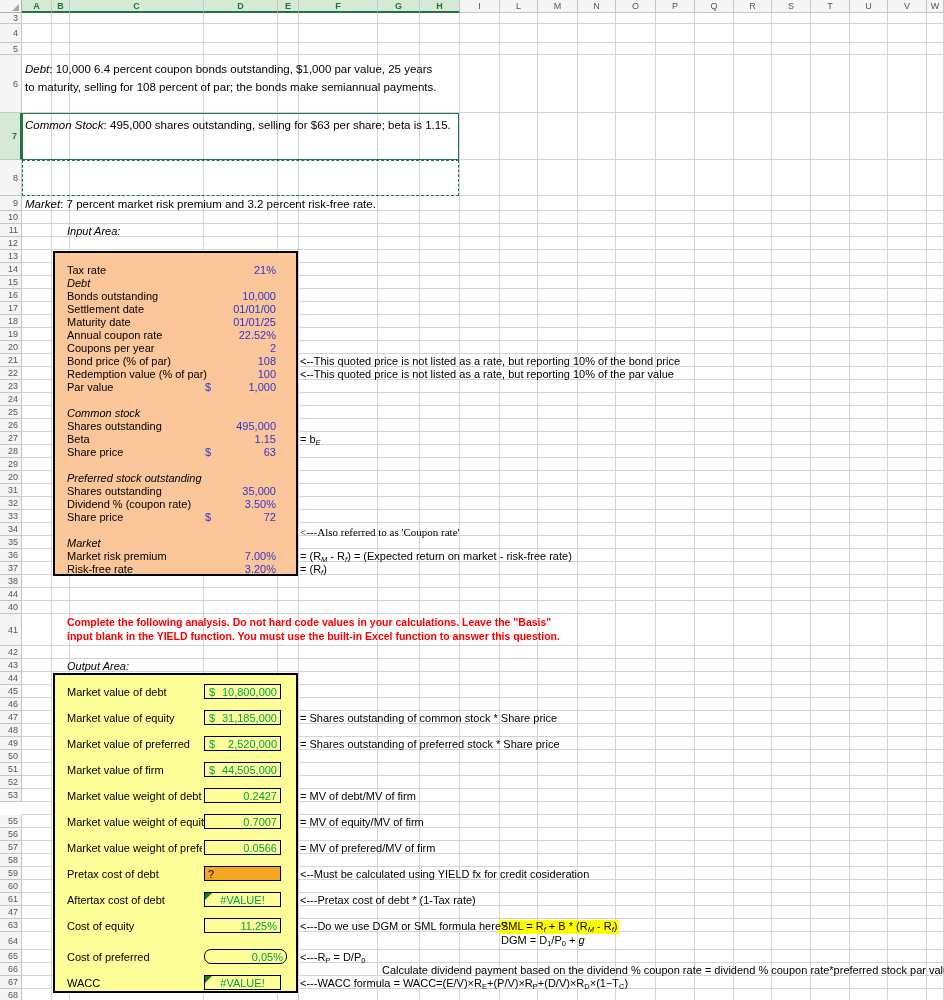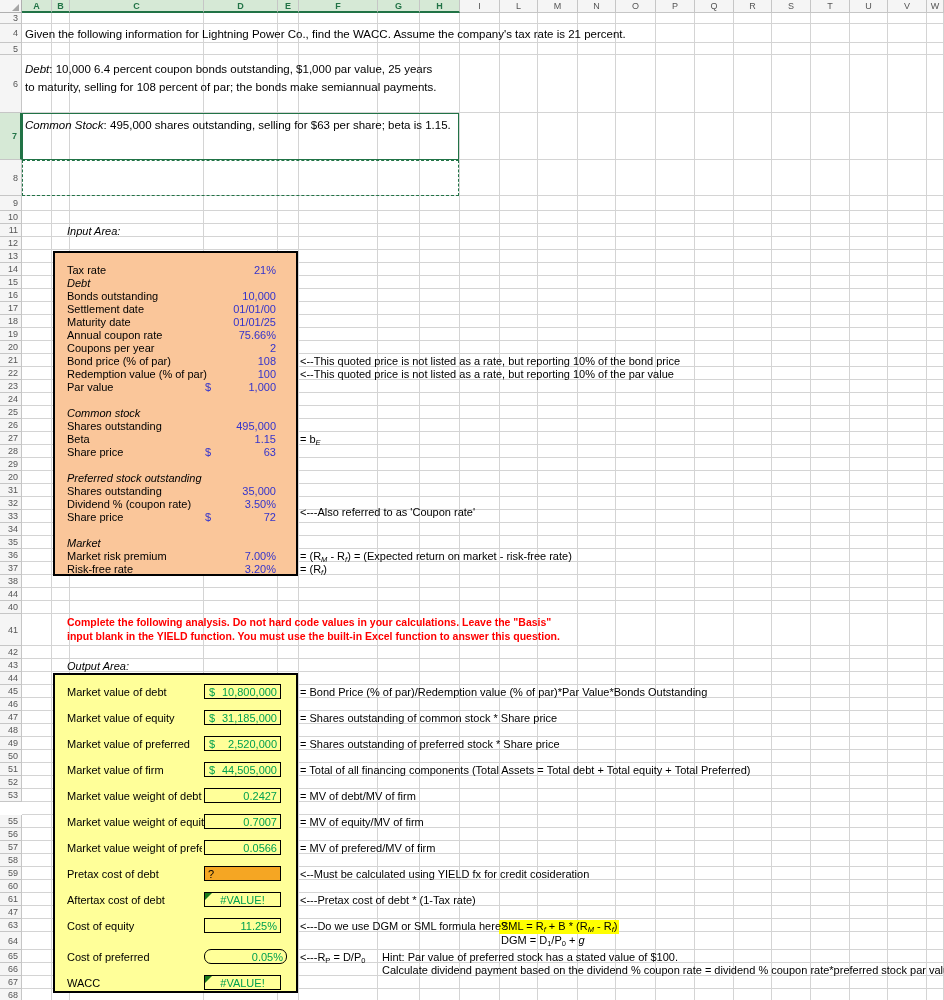--- a/index.html
+++ b/index.html
@@ -1585,38 +1585,38 @@
     <div class="gcell" style="left:578px;top:989px;width:38px;height:13px"></div>
     <div class="gcell" style="left:616px;top:989px;width:40px;height:13px"></div>
     <div class="gcell" style="left:656px;top:989px;width:39px;height:13px"></div>
     <div class="gcell" style="left:695px;top:989px;width:39px;height:13px"></div>
     <div class="gcell" style="left:734px;top:989px;width:38px;height:13px"></div>
     <div class="gcell" style="left:772px;top:989px;width:39px;height:13px"></div>
     <div class="gcell" style="left:811px;top:989px;width:39px;height:13px"></div>
     <div class="gcell" style="left:850px;top:989px;width:38px;height:13px"></div>
     <div class="gcell" style="left:888px;top:989px;width:39px;height:13px"></div>
     <div class="gcell" style="left:927px;top:989px;width:17px;height:13px"></div>
-    <div class="txt big" style="left:25px;top:27px;">Given the following information for Lightning Power Co., find the WACC. Assume the company's tax rate is 21 percent.</div>
     <div class="txt big" style="left:25px;top:60px;white-space:normal;width:420px;line-height:18px;"><i>Debt</i>:  10,000 6.4 percent coupon bonds outstanding, $1,000 par value, 25 years to maturity, selling for 108 percent of par; the bonds make semiannual payments.</div>
     <div class="txt big" style="left:25px;top:116px;white-space:normal;width:430px;line-height:18px;"><i>Common Stock</i>: 495,000 shares outstanding, selling for $63 per share; beta is 1.15.</div>
+    <div class="txt big" style="left:25px;top:197px;"><i>Market</i>: 7 percent market risk premium and 3.2 percent risk-free rate.</div>
     <div class="selbox7" style="left:22px;top:113px;width:437px;height:47px;border:1px solid #217346;"></div>
     <div class="dashbox8" style="left:22px;top:160px;width:437px;height:36px;"></div>
     <div class="txt ital" style="left:67px;top:225px;">Input Area:</div>
     <div class="inputbox" style="left:53px;top:251px;width:245px;height:325px;"></div>
     <div class="txt" style="left:67px;top:264px;z-index:5;">Tax rate</div>
     <div class="txt blue r" style="left:180px;top:264px;width:96px;z-index:5;">21%</div>
     <div class="txt ital" style="left:67px;top:277px;z-index:5;">Debt</div>
     <div class="txt" style="left:67px;top:290px;z-index:5;">Bonds outstanding</div>
     <div class="txt blue r" style="left:180px;top:290px;width:96px;z-index:5;">10,000</div>
     <div class="txt" style="left:67px;top:303px;z-index:5;">Settlement date</div>
     <div class="txt blue r" style="left:180px;top:303px;width:96px;z-index:5;">01/01/00</div>
     <div class="txt" style="left:67px;top:316px;z-index:5;">Maturity date</div>
     <div class="txt blue r" style="left:180px;top:316px;width:96px;z-index:5;">01/01/25</div>
     <div class="txt" style="left:67px;top:329px;z-index:5;">Annual coupon rate</div>
-    <div class="txt blue r" style="left:180px;top:329px;width:96px;z-index:5;">75.66%</div>
+    <div class="txt blue r" style="left:180px;top:329px;width:96px;z-index:5;">22.52%</div>
     <div class="txt" style="left:67px;top:342px;z-index:5;">Coupons per year</div>
     <div class="txt blue r" style="left:180px;top:342px;width:96px;z-index:5;">2</div>
     <div class="txt" style="left:67px;top:355px;z-index:5;">Bond price (% of par)</div>
     <div class="txt blue r" style="left:180px;top:355px;width:96px;z-index:5;">108</div>
     <div class="txt" style="left:300px;top:355px;z-index:5;">&lt;--This quoted price is not listed as a rate, but reporting 10% of the bond price</div>
     <div class="txt" style="left:67px;top:368px;z-index:5;">Redemption value (% of par)</div>
     <div class="txt blue r" style="left:180px;top:368px;width:96px;z-index:5;">100</div>
     <div class="txt" style="left:300px;top:368px;z-index:5;">&lt;--This quoted price is not listed as a rate, but reporting 10% of the par value</div>
     <div class="txt" style="left:67px;top:381px;z-index:5;">Par value</div>
     <div class="txt blue" style="left:205px;top:381px;z-index:5;">$</div>
@@ -1627,60 +1627,58 @@
     <div class="txt" style="left:67px;top:433px;z-index:5;">Beta</div>
     <div class="txt blue r" style="left:180px;top:433px;width:96px;z-index:5;">1.15</div>
     <div class="txt" style="left:67px;top:446px;z-index:5;">Share price</div>
     <div class="txt blue" style="left:205px;top:446px;z-index:5;">$</div>
     <div class="txt blue r" style="left:180px;top:446px;width:96px;z-index:5;">63</div>
     <div class="txt ital" style="left:67px;top:472px;z-index:5;">Preferred stock outstanding</div>
     <div class="txt" style="left:67px;top:485px;z-index:5;">Shares outstanding</div>
     <div class="txt blue r" style="left:180px;top:485px;width:96px;z-index:5;">35,000</div>
     <div class="txt" style="left:67px;top:498px;z-index:5;">Dividend % (coupon rate)</div>
     <div class="txt blue r" style="left:180px;top:498px;width:96px;z-index:5;">3.50%</div>
-    <div class="txt" style="left:300px;top:506px;z-index:5;">&lt;---Also referred to as 'Coupon rate'</div>
+    <div class="txt" style="left:300px;top:526px;z-index:5;font-family:Liberation Serif, serif;">&lt;---Also referred to as 'Coupon rate'</div>
     <div class="txt" style="left:67px;top:511px;z-index:5;">Share price</div>
     <div class="txt blue" style="left:205px;top:511px;z-index:5;">$</div>
     <div class="txt blue r" style="left:180px;top:511px;width:96px;z-index:5;">72</div>
     <div class="txt ital" style="left:67px;top:537px;z-index:5;">Market</div>
     <div class="txt" style="left:67px;top:550px;z-index:5;">Market risk premium</div>
     <div class="txt blue r" style="left:180px;top:550px;width:96px;z-index:5;">7.00%</div>
     <div class="txt" style="left:67px;top:563px;z-index:5;">Risk-free rate</div>
     <div class="txt blue r" style="left:180px;top:563px;width:96px;z-index:5;">3.20%</div>
     <div class="txt" style="left:300px;top:433px;">= b<sub class="subi">E</sub></div>
     <div class="txt" style="left:300px;top:550px;">= (R<sub class="subi">M</sub> - R<sub class="subi">f</sub>) = (Expected return on market - risk-free rate)</div>
     <div class="txt" style="left:300px;top:563px;">= (R<sub class="subi">f</sub>)</div>
     <div class="txt red" style="left:67px;top:630px;">input blank in the YIELD function.  You must use the built-in Excel function to answer this question.</div>
     <div class="txt red" style="left:67px;top:616px;">Complete the following analysis. Do not hard code values in your calculations.  Leave the "Basis"</div>
     <div class="txt ital" style="left:67px;top:660px;">Output Area:</div>
     <div class="outputbox" style="left:53px;top:673px;width:245px;height:320px;"></div>
     <div class="txt" style="left:67px;top:686px;z-index:5;">Market value of debt</div>
     <div class="valbox" style="left:204px;top:684px;width:77px;height:15px;z-index:6;">
       <span class="d">$</span>
       <span class="v">10,800,000</span>
     </div>
-    <div class="txt" style="left:300px;top:686px;z-index:5;">= Bond Price (% of par)/Redemption value (% of par)*Par Value*Bonds Outstanding</div>
     <div class="txt" style="left:67px;top:712px;z-index:5;">Market value of equity</div>
     <div class="valbox" style="left:204px;top:710px;width:77px;height:15px;z-index:6;">
       <span class="d">$</span>
       <span class="v">31,185,000</span>
     </div>
     <div class="txt" style="left:300px;top:712px;z-index:5;">= Shares outstanding of common stock * Share price</div>
     <div class="txt" style="left:67px;top:738px;z-index:5;">Market value of preferred</div>
     <div class="valbox" style="left:204px;top:736px;width:77px;height:15px;z-index:6;">
       <span class="d">$</span>
       <span class="v">2,520,000</span>
     </div>
     <div class="txt" style="left:300px;top:738px;z-index:5;">= Shares outstanding of preferred stock * Share price</div>
     <div class="txt" style="left:67px;top:764px;z-index:5;">Market value of firm</div>
     <div class="valbox" style="left:204px;top:762px;width:77px;height:15px;z-index:6;">
       <span class="d">$</span>
       <span class="v">44,505,000</span>
     </div>
-    <div class="txt" style="left:300px;top:764px;z-index:5;">= Total of all financing components (Total Assets = Total debt + Total equity + Total Preferred)</div>
     <div class="txt" style="left:67px;top:790px;z-index:5;">Market value weight of debt</div>
     <div class="valbox" style="left:204px;top:788px;width:77px;height:15px;z-index:6;text-align:center;">
       <span class="v">0.2427</span>
     </div>
     <div class="txt" style="left:300px;top:790px;z-index:5;">= MV of debt/MV of firm</div>
     <div class="txt" style="left:67px;top:816px;z-index:5;">Market value weight of equity</div>
     <div class="valbox" style="left:204px;top:814px;width:77px;height:15px;z-index:6;">
       <span class="v">0.7007</span>
     </div>
     <div class="txt" style="left:300px;top:816px;z-index:5;">= MV of equity/MV of firm</div>
@@ -1708,17 +1706,17 @@
     <div class="txt" style="left:67px;top:951px;z-index:5;">Cost of preferred</div>
     <div class="valbox" style="left:204px;top:949px;width:83px;height:15px;z-index:6;border-radius:7px;">
       <span class="v">0.05%</span>
     </div>
     <div class="txt" style="left:67px;top:977px;z-index:5;">WACC</div>
     <div class="valbox" style="left:204px;top:975px;width:77px;height:15px;z-index:6;">
       <span class="errtri"></span>
       <span class="v" style="left:0;right:0;text-align:center;">#VALUE!</span>
     </div>
     <div class="txt" style="left:300px;top:951px;">&lt;---R<sub>P</sub> = D/P<sub>0</sub></div>
+    <div class="txt" style="left:300px;top:977px;">&lt;---WACC formula = WACC=(E/V)×R<sub>E</sub>+(P/V)×R<sub>P</sub>+(D/V)×R<sub>D</sub>×(1−T<sub>C</sub>)</div>
     <div class="txt hl" style="left:499px;top:920px;padding:0 2px;">SML = R<sub class="subi">f</sub> + B * (R<sub class="subi">M</sub> - R<sub class="subi">f</sub>)</div>
     <div class="txt" style="left:501px;top:934px;">DGM = D<sub>1</sub>/P<sub>0</sub> + <i>g</i></div>
-    <div class="txt" style="left:382px;top:951px;">Hint: Par value of preferred stock has a stated value of $100.</div>
     <div class="txt" style="left:382px;top:964px;">Calculate dividend payment based on the dividend % coupon rate  = dividend % coupon rate*preferred stock par value</div>
   </div>
 
 </body></html>

